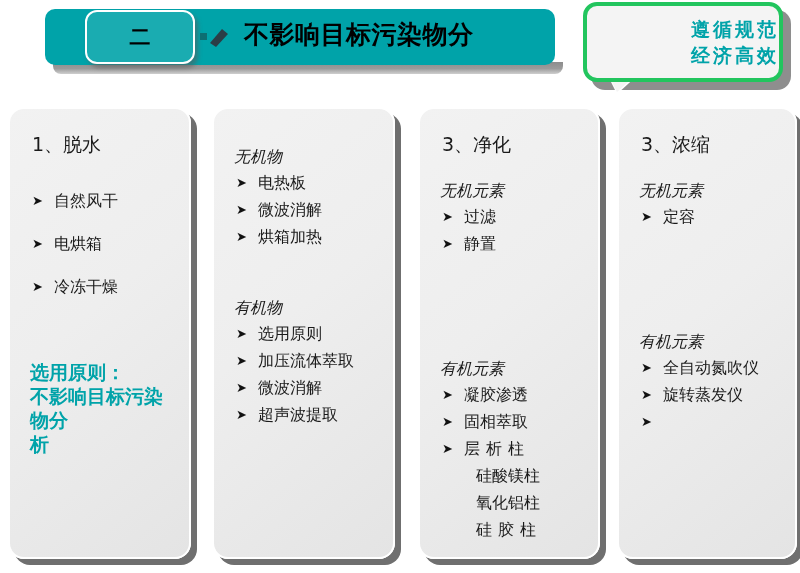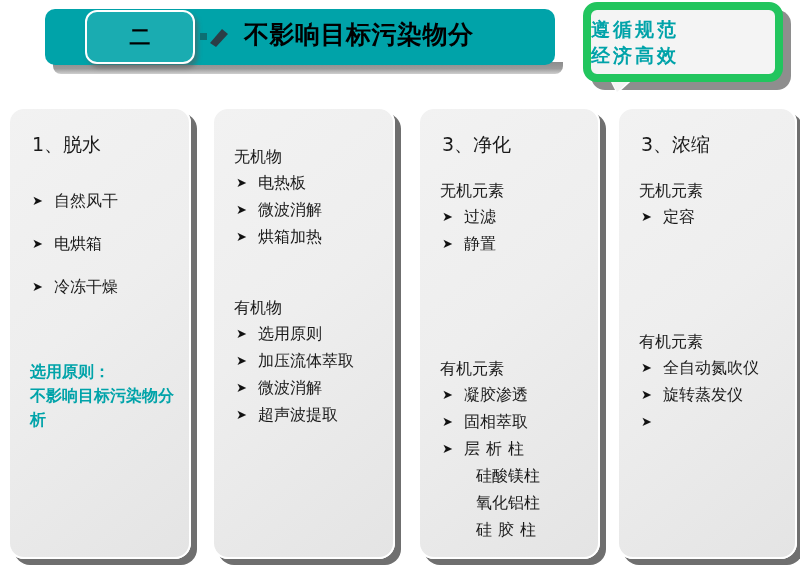--- a/index.html
+++ b/index.html
@@ -104,26 +104,26 @@
     background: #8e8e8e;
     border-radius: 14px;
   }
   .badge-body {
     position: absolute;
     left: 0px;
     top: 0px;
     width: 200px;
     height: 80px;
     background: #f4f4f4;
-    border: 8px solid #22c55e;
+    border: 4px solid #22c55e;
     border-radius: 14px;
     box-sizing: border-box;
     display: flex;
     flex-direction: column;
-    align-items: flex-start;
+    align-items: flex-end;
     justify-content: center;
   }
   .badge-line {
     color: #00a3a9;
     font-size: 19px;
     font-weight: bold;
     letter-spacing: 3px;
     line-height: 26px;
     white-space: nowrap;
   }
@@ -175,20 +175,21 @@
   }
 
   .group {
     margin-left: 4px;
   }
   .group-title {
     font-size: 16px;
     color: #1a1a1a;
     line-height: 24px;
     white-space: nowrap;
+    font-style: italic;
   }
   ul.items {
     list-style: none;
     margin: 0;
     padding: 0;
   }
   ul.items li {
     font-size: 16px;
     color: #1a1a1a;
     line-height: 27px;
@@ -206,21 +207,21 @@
   }
   ul.items li.no-arrow {
     padding-left: 36px;
   }
   ul.items li.spaced {
     letter-spacing: 6px;
   }
 
   .note {
     color: #00a3a9;
-    font-size: 16px;
+    font-size: 19px;
     font-weight: bold;
     line-height: 24px;
     margin-left: 4px;
   }
   .sp-22 { height: 22px; }
   .sp-30 { height: 30px; }
   .sp-46 { height: 46px; }
   .sp-60 { height: 60px; }
   .sp-100{ height: 100px; }
 </style>

